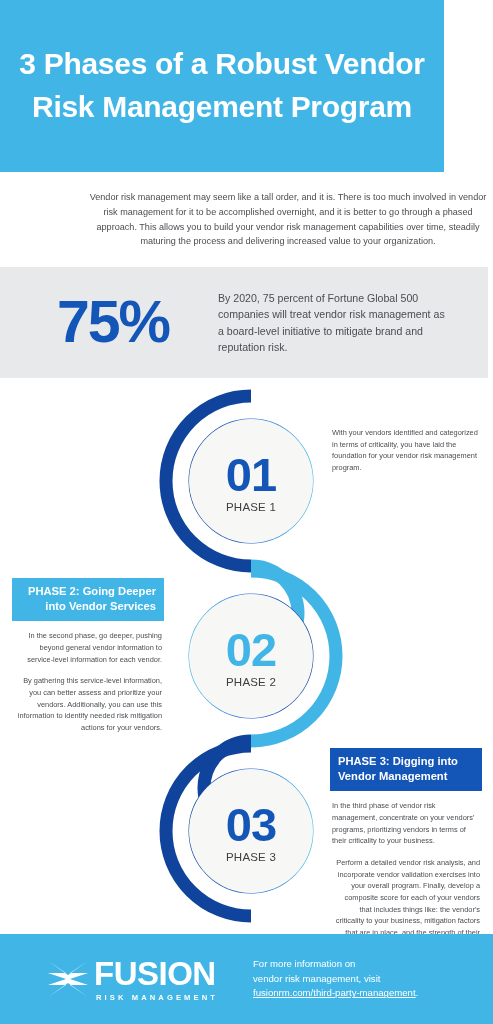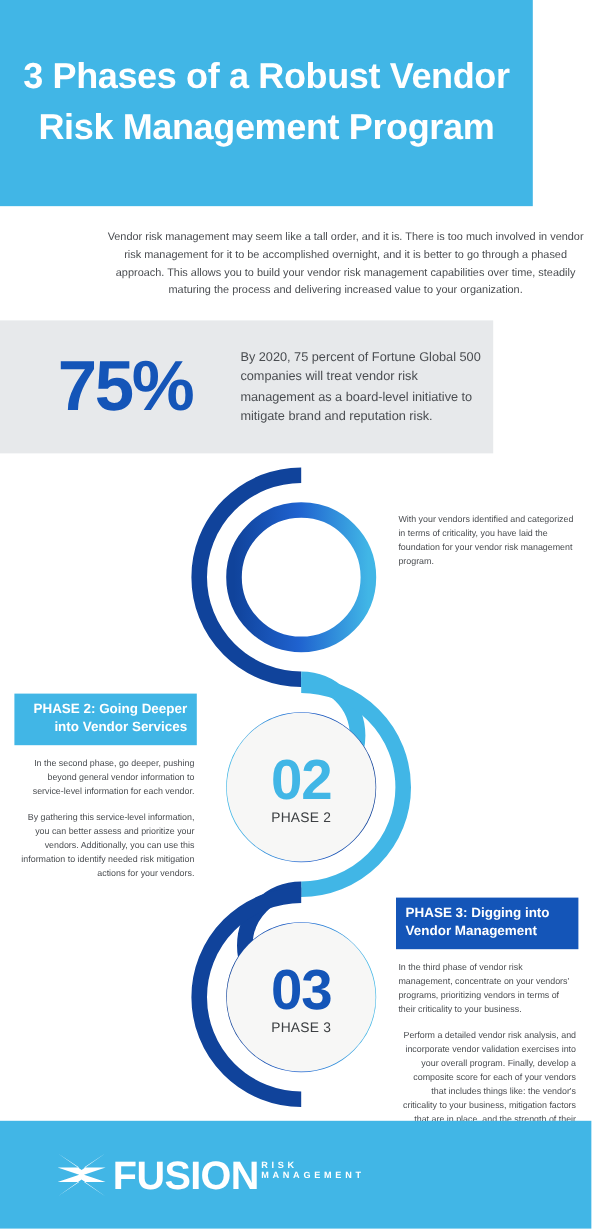--- a/index.html
+++ b/index.html
@@ -53,21 +53,21 @@
     text-align: center;
     font-size: 9.1px;
     line-height: 1.62;
     color: #4a4d51;
   }
 
   
   .stat-band {
     position: absolute;
     left: 0; top: 267px;
-    width: 411px;
+    width: 488px;
     height: 111px;
     background: #e7e9eb;
     display: flex;
     align-items: center;
   }
   .stat-number {
     width: 218px;
     text-align: center;
     color: #1455b8;
     font-size: 59px;
@@ -174,21 +174,21 @@
     align-items: center;
   }
   .footer-logo {
     width: 253px;
     display: flex;
     align-items: center;
     padding-left: 46px;
     box-sizing: border-box;
   }
   .logo-mark { flex: none; margin-right: 4px; }
-  .logo-words { display: flex; flex-direction: row; }
+  .logo-words { display: flex; flex-direction: column; }
   .logo-name {
     color: #ffffff;
     font-size: 33px;
     font-weight: bold;
     line-height: 1;
     letter-spacing: -0.5px;
   }
   .logo-tagline {
     color: #ffffff;
     font-size: 7.6px;
@@ -247,20 +247,24 @@
 
       <path d="M 95 355 A 47 47 0 0 0 95 449" fill="none" stroke="#10439b" stroke-width="13"></path>
 
       <circle cx="95" cy="270" r="56" fill="none" stroke="url(#gradB)" stroke-width="13"></circle>
 
       <path d="M 95 360 A 85 85 0 1 0 95 530" fill="none" stroke="#10439b" stroke-width="13"></path>
 
       <circle cx="95" cy="445" r="56" fill="none" stroke="url(#gradA)" stroke-width="13"></circle>
     </svg>
 
+    <div class="circle-node node-1">
+      <div class="node-number num-dark">01</div>
+      <div class="node-label">PHASE 1</div>
+    </div>
 
     <div class="circle-node node-2">
       <div class="node-number num-light">02</div>
       <div class="node-label">PHASE 2</div>
     </div>
 
     <div class="circle-node node-3">
       <div class="node-number num-dark">03</div>
       <div class="node-label">PHASE 3</div>
     </div>
@@ -286,13 +290,18 @@
 <div class="footer-band">
   <div class="footer-logo">
     <svg class="logo-mark" width="44" height="40" viewBox="0 0 44 40">
       <path d="M2 2 L20 14 L2 14 L20 20 L2 26 L20 26 L2 38 L22 24 L42 38 L24 26 L42 26 L24 20 L42 14 L24 14 L42 2 L22 16 Z" fill="#ffffff"></path>
     </svg>
     <div class="logo-words">
       <div class="logo-name">FUSION</div>
       <div class="logo-tagline">RISK MANAGEMENT</div>
     </div>
   </div>
+  <div class="footer-copy">
+    <div>For more information on</div>
+    <div>vendor risk management, visit</div>
+    <div><a class="footer-link" href="#">fusionrm.com/third-party-management</a><span>.</span></div>
+  </div>
 </div>
 
 </body></html>

